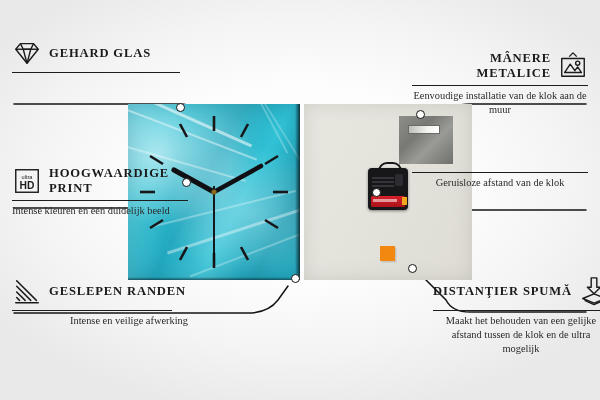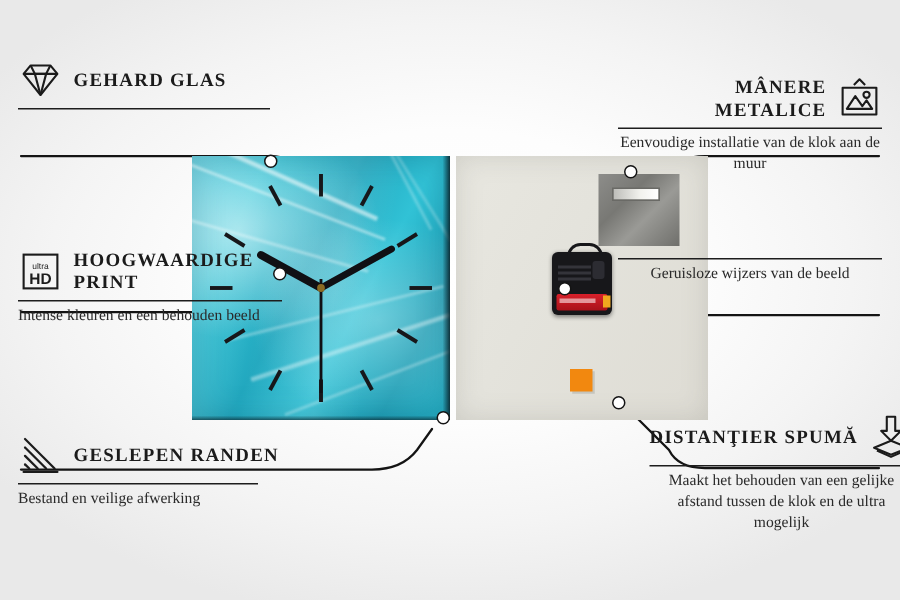--- a/index.html
+++ b/index.html
@@ -30,21 +30,21 @@
   .rule{height:1.4px;background:#1d1d1d;margin-top:4px;}
   .fdesc{
     font-family:"Liberation Serif", serif;
     font-size:10.4px;color:#2a2a2a;line-height:1.33;margin-top:3px;
   }
   .feat.right .fdesc{text-align:center;}
 
   
   #f-glass{left:12px;top:38px;width:176px;}
   #f-print{left:12px;top:166px;width:176px;}
-  #f-edges{left:12px;top:288px;width:176px;}
+  #f-edges{left:12px;top:276px;width:176px;text-align:right;}
   
   #f-hanger{left:412px;top:38px;width:176px;margin-top:13px;}
   #f-mech{left:412px;top:168px;width:176px;}
   #f-spacer{left:433px;top:276px;width:176px;}
 
   #f-glass .rule{width:168px;}
   #f-print .rule{width:176px;}
   #f-edges .rule{width:160px;}
   #f-hanger .rule{width:176px;margin-left:auto;}
   #f-mech  .rule{width:176px;margin-left:auto;}
@@ -225,59 +225,59 @@
   <div class="feat left" id="f-print">
     <div class="head">
       <svg class="ficon" viewBox="0 0 32 32">
         <rect x="4" y="4" width="24" height="24" fill="none" stroke="#1b1b1b" stroke-width="1.5"></rect>
         <text x="16" y="14" text-anchor="middle" font-family="Liberation Sans, sans-serif" font-size="6" fill="#1b1b1b">ultra</text>
         <text x="16" y="25" text-anchor="middle" font-family="Liberation Sans, sans-serif" font-size="11" font-weight="bold" fill="#1b1b1b">HD</text>
       </svg>
       <div class="ftitle">HOOGWAARDIGE PRINT</div>
     </div>
     <div class="rule"></div>
-    <div class="fdesc">Intense kleuren en een behouden beeld</div>
+    <div class="fdesc">Intense kleuren en een duidelijk beeld</div>
   </div>
 
   <div class="feat left" id="f-edges">
     <div class="head">
       <svg class="ficon" viewBox="0 0 32 32">
         <g stroke="#1b1b1b" stroke-width="1.6" stroke-linecap="round">
           <line x1="5" y1="5" x2="26" y2="26"></line>
           <line x1="5" y1="11" x2="20" y2="26"></line>
           <line x1="5" y1="17" x2="14" y2="26"></line>
           <line x1="5" y1="23" x2="8" y2="26"></line>
           <line x1="4" y1="28.4" x2="28" y2="28.4"></line>
         </g>
       </svg>
       <div class="ftitle">GESLEPEN RANDEN</div>
     </div>
     <div class="rule"></div>
-    <div class="fdesc">Bestand en veilige afwerking</div>
+    <div class="fdesc">Intense en veilige afwerking</div>
   </div>
 
   <div class="feat right" id="f-hanger">
     <div class="head">
       <svg class="ficon" viewBox="0 0 32 32">
         <g fill="none" stroke="#1b1b1b" stroke-width="1.5" stroke-linejoin="round">
           <path d="M12 6 L16 2 L20 6"></path>
           <rect x="4" y="8" width="24" height="19"></rect>
           <path d="M7 23 L13 14 L18 21 L21 17 L25 23 Z"></path>
           <circle cx="21" cy="13" r="2.2"></circle>
         </g>
       </svg>
       <div class="ftitle">MÂNERE METALICE</div>
     </div>
     <div class="rule"></div>
     <div class="fdesc">Eenvoudige installatie van de klok aan de muur</div>
   </div>
 
   <div class="feat right" id="f-mech">
     <div class="rule"></div>
-    <div class="fdesc">Geruisloze wijzers van de beeld</div>
+    <div class="fdesc">Geruisloze afstand van de klok</div>
   </div>
 
   <div class="feat right" id="f-spacer">
     <div class="head">
       <svg class="ficon" viewBox="0 0 32 32">
         <g fill="none" stroke="#1b1b1b" stroke-width="1.5" stroke-linejoin="round">
           <path d="M13 2 L19 2 L19 12 L23 12 L16 19 L9 12 L13 12 Z"></path>
           <path d="M16 19 L4 24 L16 29 L28 24 Z"></path>
           <path d="M6 26 L16 30.5 L26 26"></path>
         </g>

